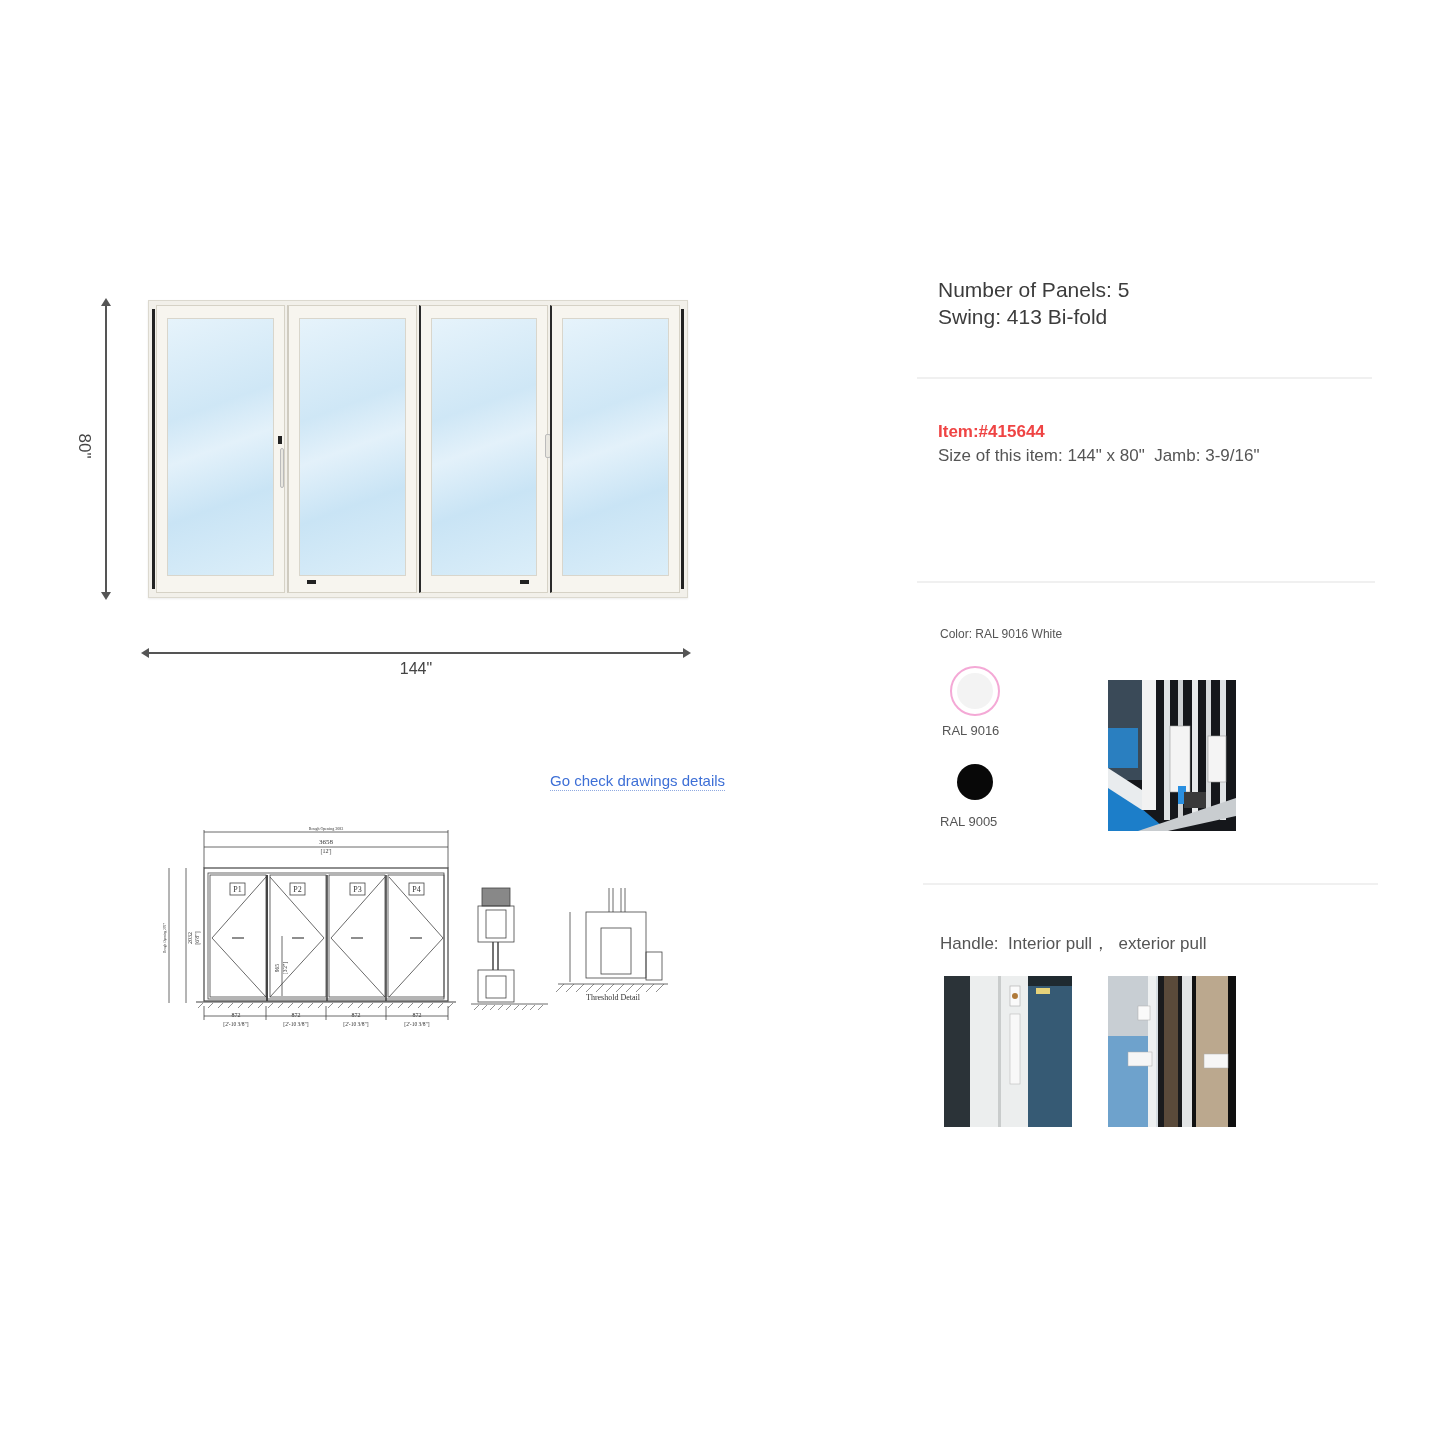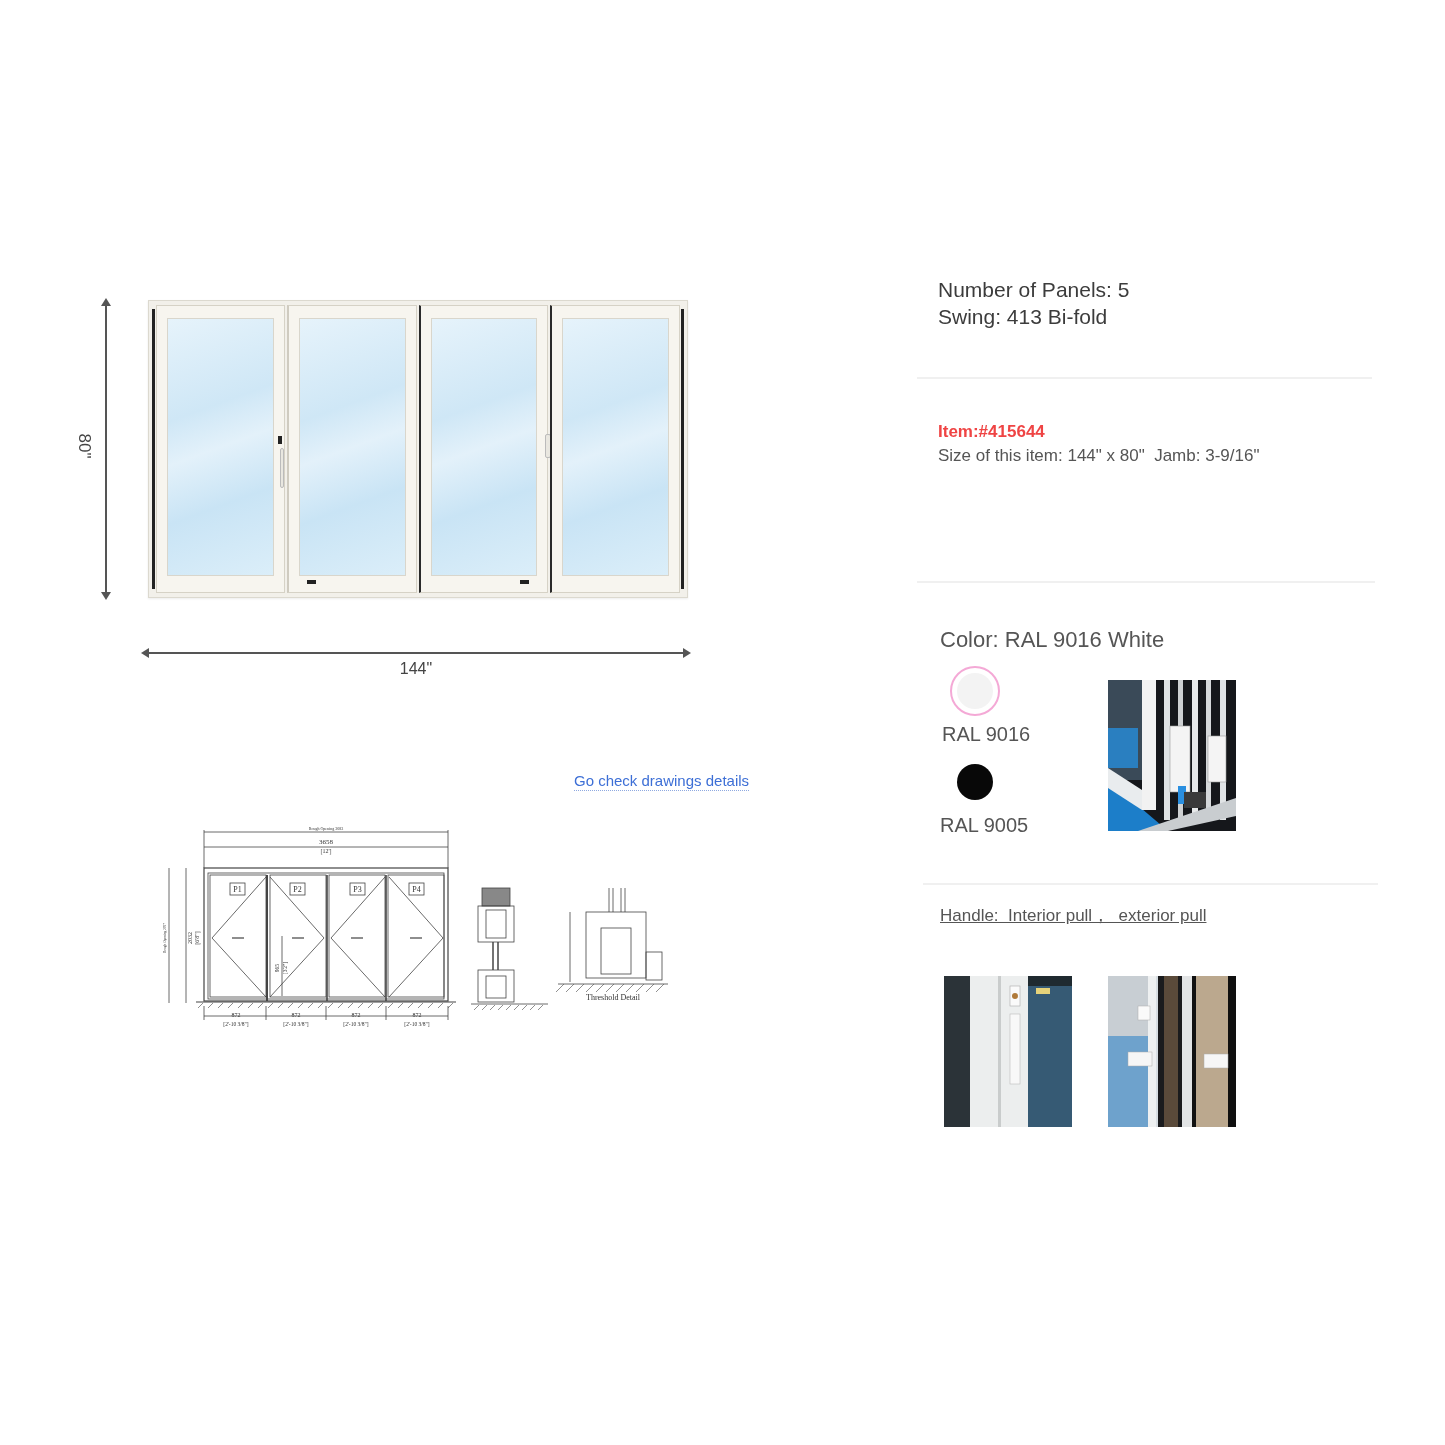--- a/index.html
+++ b/index.html
@@ -25,53 +25,53 @@
   .door-jamb.l { left: 3px; } .door-jamb.r { right: 3px; }
   .panel { position: relative; flex: 1; margin: 0 1px; background: #f7f5ef; border: 1px solid #d6d2c6; padding: 12px 10px 16px 10px; }
   .panel + .panel { border-left: 2px solid #cfcbc0; }
   .panel.sep-dark { border-left: 2px solid #2a2a2a; }
   .glass { width: 100%; height: 100%; border: 1px solid #d9d6cc; background: linear-gradient(160deg, #e6f3fb 0%, #cfe7f6 35%, #e3f1fa 50%, #c9e4f5 70%, #dbeef9 100%); }
   .handle { position: absolute; width: 4px; height: 40px; background: #e9e7e0; border: 1px solid #bbb; border-radius: 2px; }
   .lock { position: absolute; width: 4px; height: 8px; background: #222; }
   .latch { position: absolute; bottom: 8px; width: 9px; height: 4px; background: #222; }
 
   
-  .drawing-link { position: absolute; left: 550px; top: 772px; font-size: 15px; color: #3d6fd6; text-decoration: none; border-bottom: 1px dotted #8fa9e0; padding-bottom: 1px; cursor: pointer; margin-left: 24px; }
+  .drawing-link { position: absolute; left: 550px; top: 772px; font-size: 15px; color: #3d6fd6; text-decoration: none; border-bottom: 1px dotted #8fa9e0; padding-bottom: 1px; cursor: pointer; }
 
   
   .tech-drawing { position: absolute; left: 156px; top: 820px; width: 540px; height: 220px; }
   .tech-drawing svg { width: 100%; height: 100%; }
   .tech-drawing text { font-family: "Liberation Serif", serif; fill: #333; }
 
   
   .spec-summary { position: absolute; left: 938px; top: 276px; font-size: 21px; color: #3c3c3c; line-height: 27px; }
   .divider { position: absolute; height: 2px; background: #f0f0f0; }
   .d1 { left: 917px; top: 377px; width: 455px; }
   .d2 { left: 917px; top: 581px; width: 458px; }
   .d3 { left: 923px; top: 883px; width: 455px; }
 
   .item-block { position: absolute; left: 938px; top: 422px; }
   .item-no { font-size: 17px; font-weight: bold; color: #ef4444; }
   .item-line { font-size: 17px; color: #555; line-height: 27px; white-space: pre; }
 
-  .color-title { position: absolute; left: 940px; top: 627px; font-size: 22px; color: #555; }
+  .color-title { position: absolute; left: 940px; top: 627px; font-size: 12px; color: #555; }
   .swatch { position: absolute; border-radius: 50%; cursor: pointer; }
   .swatch-white { left: 950px; top: 666px; width: 50px; height: 50px; border: 2px solid #f4a9d6; padding: 5px; background: #fff; }
   .swatch-white .fill { width: 100%; height: 100%; border-radius: 50%; background: #f3f3f3; }
   .swatch-black { left: 957px; top: 764px; width: 36px; height: 36px; background: #080808; }
-  .swatch-label { position: absolute; font-size: 20px; color: #555; }
+  .swatch-label { position: absolute; font-size: 13px; color: #555; }
   .lbl-9016 { left: 942px; top: 723px; }
   .lbl-9005 { left: 940px; top: 814px; }
 
   .photo { position: absolute; overflow: hidden; }
   .hinge-photo { left: 1108px; top: 680px; width: 128px; height: 151px; background: #1b1d22; }
   .handle-photo-int { left: 944px; top: 976px; width: 128px; height: 151px; background: #2a3a46; }
   .handle-photo-ext { left: 1108px; top: 976px; width: 128px; height: 151px; background: #d7dde2; }
 
-  .handle-title { position: absolute; left: 940px; top: 904px; font-size: 17px; color: #555; white-space: pre; text-decoration: underline; }
+  .handle-title { position: absolute; left: 940px; top: 932px; font-size: 17px; color: #555; white-space: pre; }
 </style>
 </head>
 <body>
 
 <div class="product-figure">
   <div class="dim-v-line"></div>
   <div class="dim-v-label">80"</div>
 
   <div class="door">
     <div class="door-jamb l"></div>

